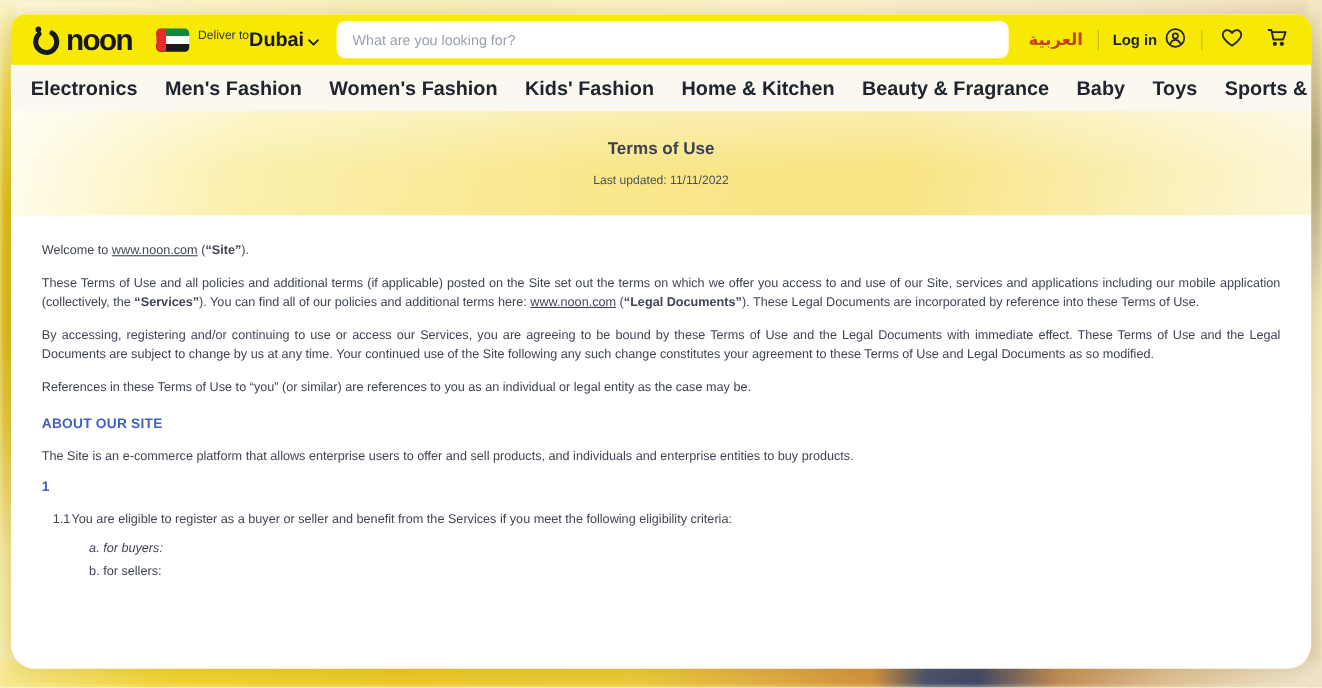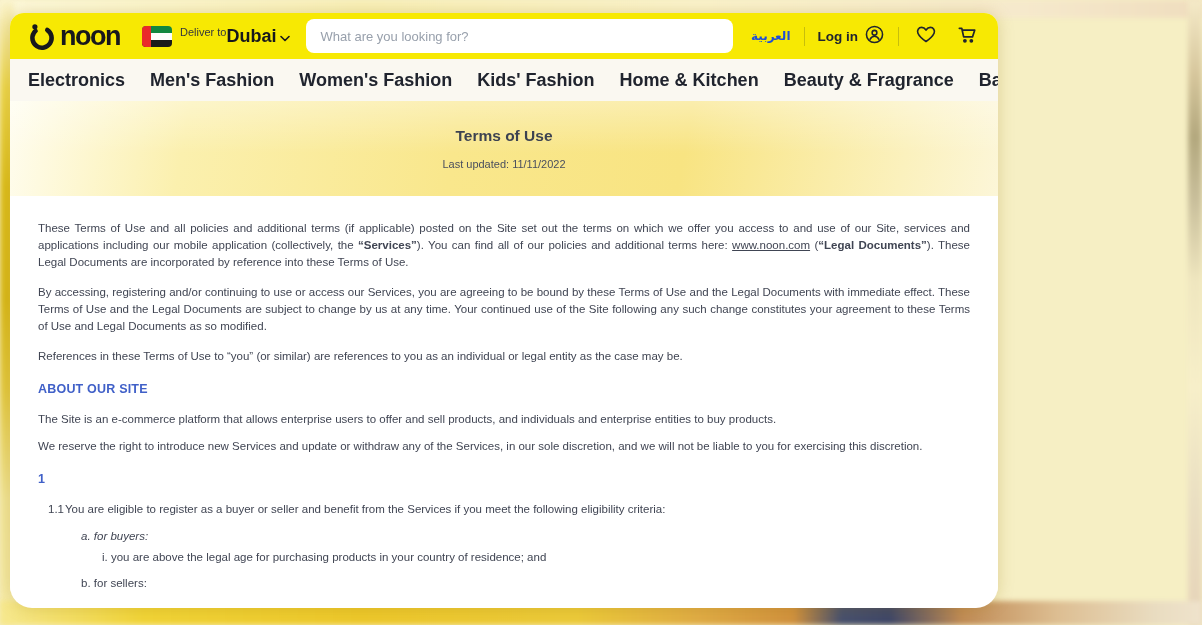--- a/index.html
+++ b/index.html
@@ -11,41 +11,41 @@
   .bg-top    { top:0; left:0; right:0; height:18px;
                background:linear-gradient(90deg,#FDF9DC,#F9F0B8 30%,#FBF3CC 58%,#F6E9CC 85%,#EFDDBE); }
   .bg-left   { top:0; left:0; bottom:0; width:14px;
                background:linear-gradient(180deg,#FAF3CD 0%,#EDD64C 14%,#DDBE1D 30%,#D9B91B 48%,#E3C83F 62%,#F2E598 80%,#F7ECA9 100%); }
   .bg-right  { top:0; right:0; bottom:0; width:14px;
                background:linear-gradient(180deg,#F5EAC8 0%,#D6C69C 12%,#B3A87E 22%,#C9BF9B 32%,#EFE6BF 45%,#F7EFC9 62%,#EADFC2 80%,#E6D3B8 100%); }
   .bg-bottom { bottom:0; left:0; right:0; height:24px;
                background:linear-gradient(90deg,#F6E88F 0%,#F1D437 12%,#EDC82B 30%,#ECCA3A 48%,#E0AC45 58%,#D1913E 66%,#47506E 70%,#3E4668 74%,#C08B55 80%,#DDBE92 88%,#E9DCC0 96%,#EFE3CC 100%); }
 
   
-  .card { position:absolute; left:10px; top:13px; width:988px; height:595px; z-index:2;
+  .card { position:absolute; left:10px; top:13px; width:1182px; height:595px; z-index:2;
           border-radius:14px 14px 22px 22px; overflow:hidden; background:#fff;
           box-shadow:0 0 16px rgba(150,120,10,.25); }
 
   
   .hdr { height:46px; background:#F7E903; display:flex; align-items:center; padding:0 16px; }
   .logo { display:flex; align-items:center; cursor:pointer; }
   .logo svg { display:block; }
   .logo-text { font-size:27px; font-weight:bold; letter-spacing:-1.5px; color:#17181C; margin-left:3px; line-height:1; }
   .deliver { display:flex; align-items:center; margin-left:22px; cursor:pointer; }
   .flag { width:30px; height:21px; border-radius:4px; overflow:hidden; position:relative; flex:0 0 auto;
           background:linear-gradient(180deg,#128740 0 33.4%,#FDFDFD 33.4% 66.7%,#1A1A1A 66.7% 100%); }
   .flag::before { content:""; position:absolute; left:0; top:0; bottom:0; width:9px; background:#EA2A2A; }
   .deliver-text { margin-left:8px; display:flex; flex-direction:row; line-height:1.15; }
   .d1 { font-size:11px; color:#33363E; }
   .d2 { font-size:18px; font-weight:bold; color:#17181C; display:flex; align-items:center; gap:4px; }
   .search { flex:1; height:34px; margin:0 18px 0 16px; border:none; border-radius:8px; background:#fff;
             padding:0 14px; font-size:13px; color:#33363E; outline:none; font-family:inherit; }
   .search::placeholder { color:#98A0AC; }
   .hdr-right { display:flex; align-items:center; gap:13px; }
-  .lang { font-size:12px; font-weight:600; color:#1d4ed8; text-decoration:none; cursor:pointer; }
+  .lang { font-size:15px; font-weight:600; color:#c2410c; text-decoration:none; cursor:pointer; }
   .vdiv { width:1px; height:19px; background:rgba(32,36,46,.22); }
   .login { display:flex; align-items:center; gap:6px; font-size:13.5px; font-weight:bold; color:#20242E;
            text-decoration:none; cursor:pointer; }
   .icon-btn { display:flex; align-items:center; cursor:pointer; padding:0 3px; }
 
   
   .nav { height:42px; background:#FAF8F1; display:flex; align-items:center; padding:0 18px; gap:25px; }
   .nav-item { font-size:18px; font-weight:bold; color:#20242E; white-space:nowrap; cursor:pointer; }
   .nav-more { margin-left:auto; display:flex; align-items:center; cursor:pointer; }
   .noon-one { display:flex; align-items:center; gap:8px; background:#fff; border:1.6px solid #F9A8A3;
@@ -186,40 +186,39 @@
 
     </a>
   </nav>
 
   <section class="banner">
     <h1>Terms of Use</h1>
     <div class="updated">Last updated: 11/11/2022</div>
   </section>
 
   <main class="content">
+    <p><span>Welcome to </span><a>www.noon.com</a><span> (</span><b>“Site”</b><span>).</span></p>
 
     <p class="just"><span>These Terms of Use and all policies and additional terms (if applicable) posted on the Site set out the terms on which we offer you access to and use of our Site, services and applications including our mobile application (collectively, the </span><b>“Services”</b><span>). You can find all of our policies and additional terms here: </span><a>www.noon.com</a><span> (</span><b>“Legal Documents”</b><span>). These Legal Documents are incorporated by reference into these Terms of Use.</span></p>
 
     <p class="just p3">By accessing, registering and/or continuing to use or access our Services, you are agreeing to be bound by these Terms of Use and the Legal Documents with immediate effect. These Terms of Use and the Legal Documents are subject to change by us at any time. Your continued use of the Site following any such change constitutes your agreement to these Terms of Use and Legal Documents as so modified.</p>
 
     <p class="p4">References in these Terms of Use to “you” (or similar) are references to you as an individual or legal entity as the case may be.</p>
 
     <h2 class="h-blue h-about">ABOUT OUR SITE</h2>
 
     <p class="p5">The Site is an e-commerce platform that allows enterprise users to offer and sell products, and individuals and enterprise entities to buy products.</p>
 
-    <p class="p6">We reserve the right to introduce new Services and update or withdraw any of the Services, in our sole discretion, and we will not be liable to you for exercising this discretion.</p>
 
     <h2 class="h-blue h-sec">
       <span>1</span>
     </h2>
 
     <div class="row-11">
       <span>1.1</span>
       <span>You are eligible to register as a buyer or seller and benefit from the Services if you meet the following eligibility criteria:</span>
     </div>
 
     <div class="item-a">a. for buyers:</div>
-    <div class="item-i">i. you are above the legal age for purchasing products in your country of residence; and</div>
     <div class="item-b">b. for sellers:</div>
   </main>
 
 </div>
 
 </body></html>

